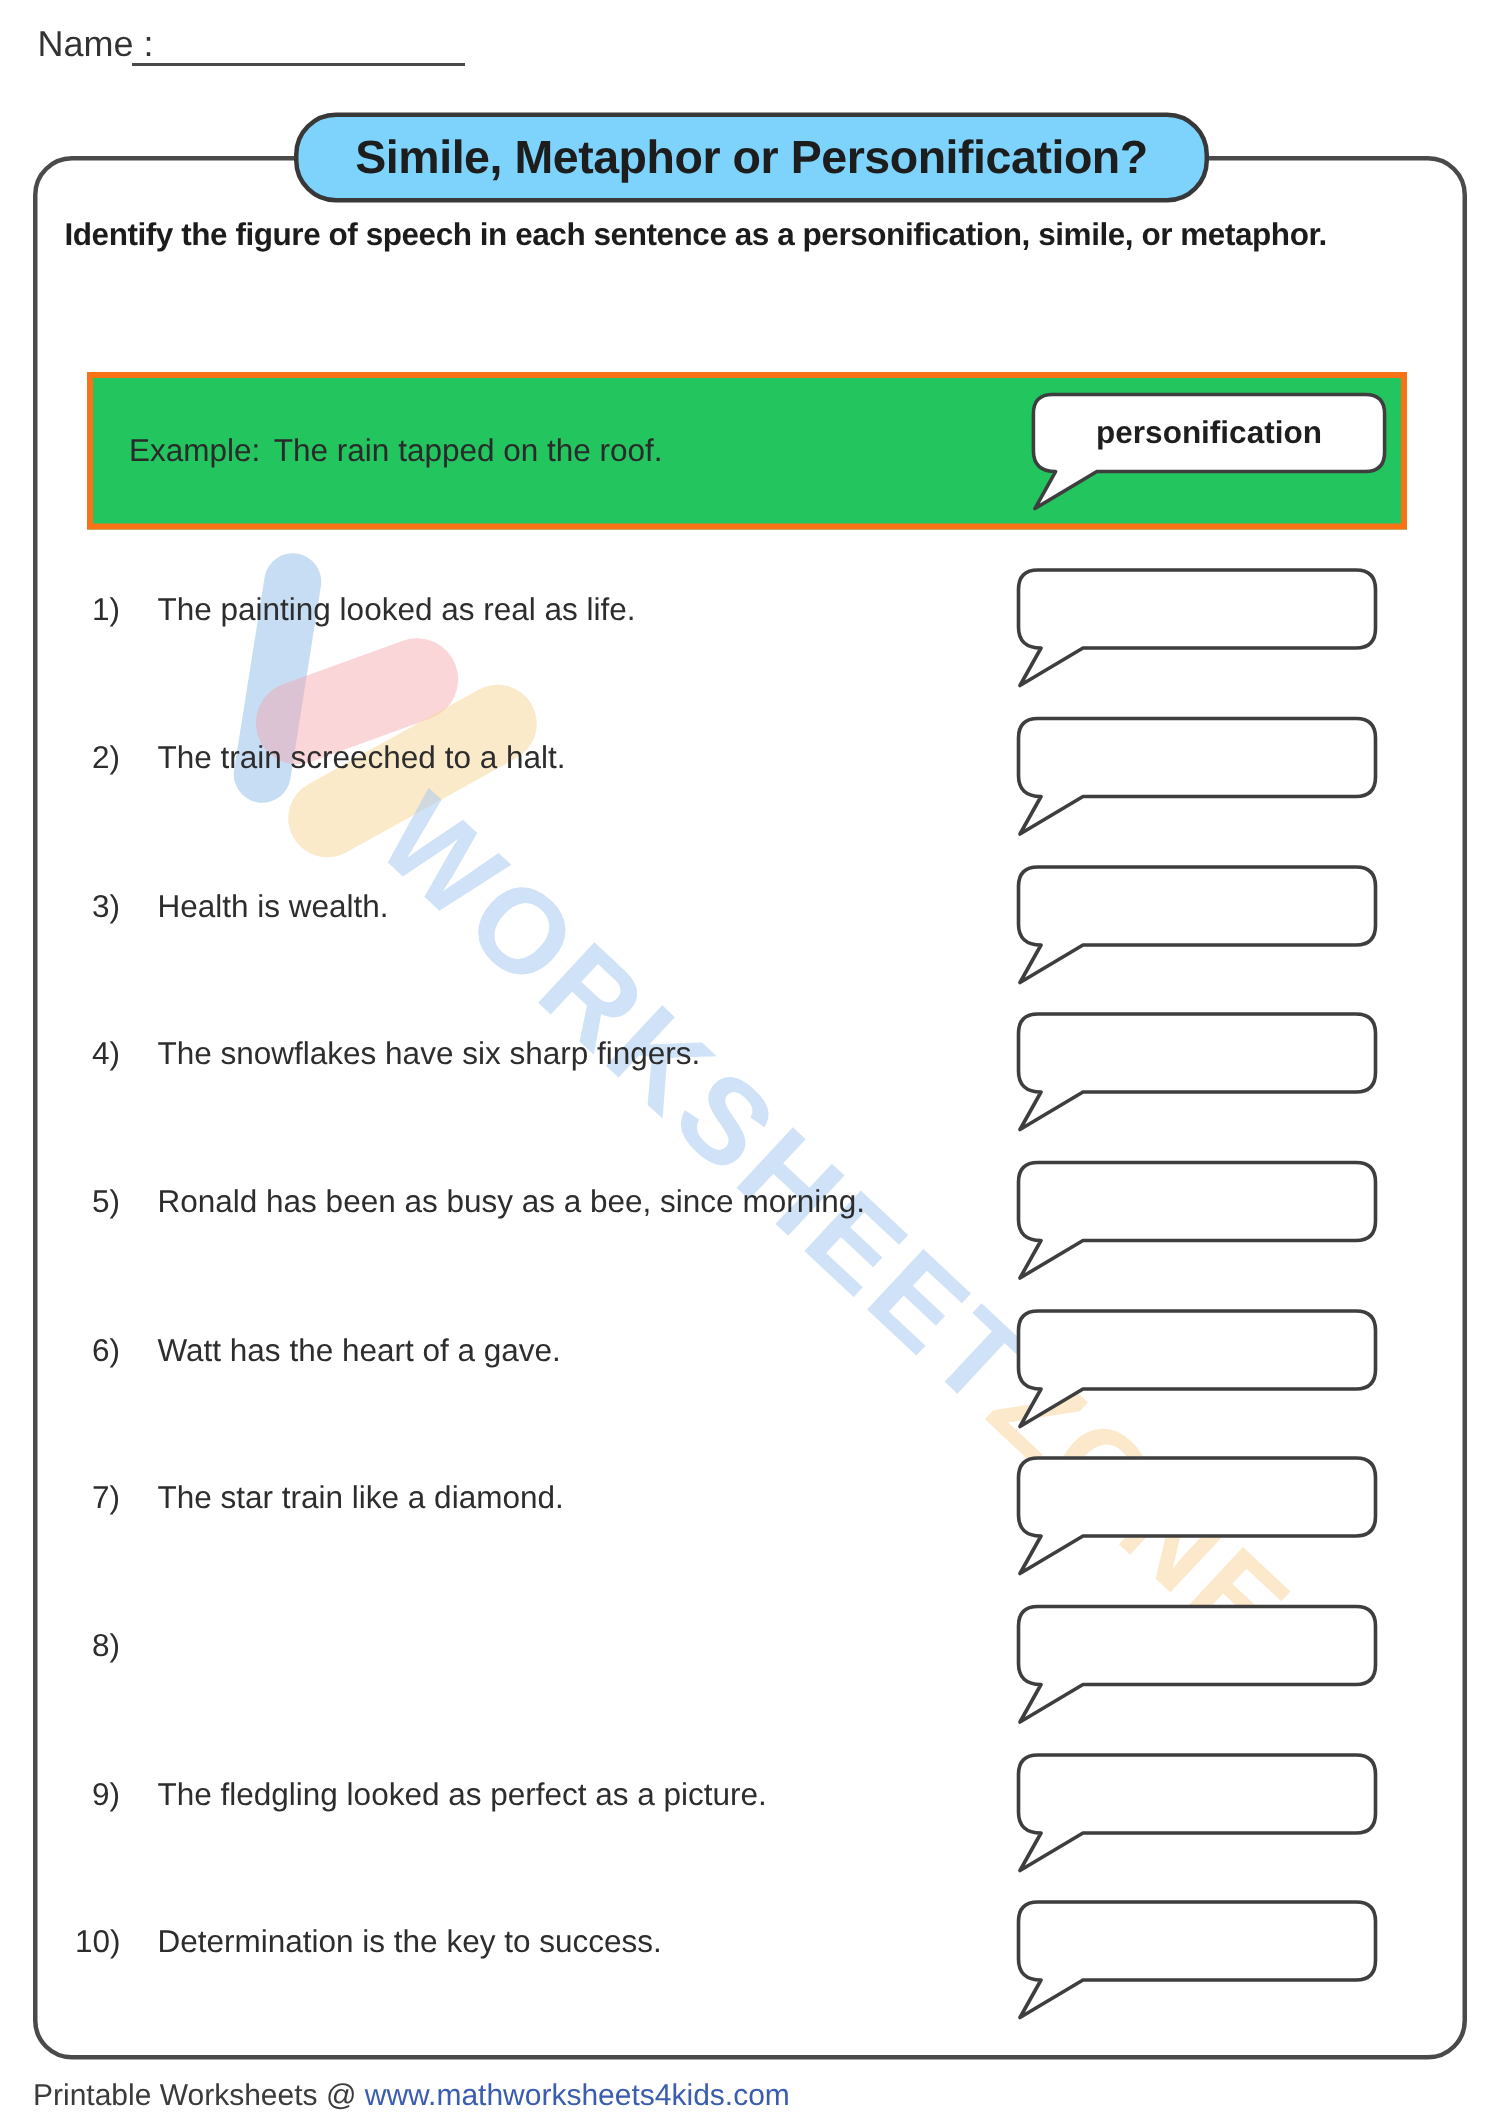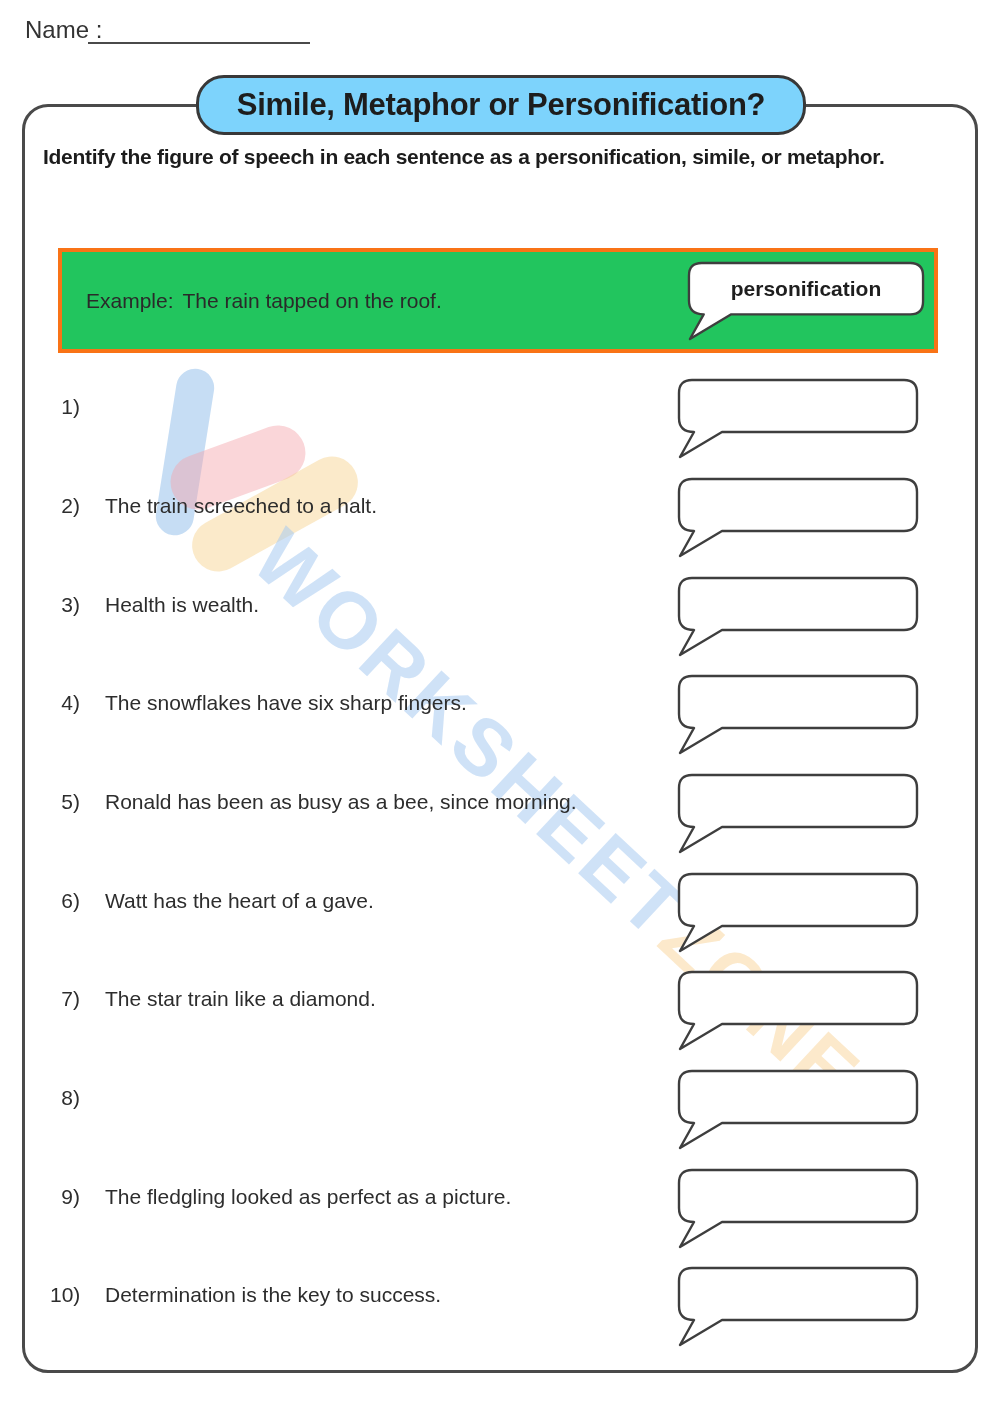--- a/index.html
+++ b/index.html
@@ -92,20 +92,21 @@
           <svg viewBox="0 0 244 82" preserveAspectRatio="none" xmlns="http://www.w3.org/2000/svg">
     <path d="M16 2 H228 Q241 2 241 15 V41 Q241 54 228 54 H46 L4 79 L18 54 Q3 54 3 40 V15 Q3 2 16 2 Z" fill="#ffffff" stroke="#3e3e3e" stroke-width="2.4" stroke-linejoin="round"></path>
   </svg>
         <div class="bubble-label">personification</div>
       </div>
     </div>
 
     <div id="questions-list">
         <div class="qrow" style="top: 378px;">
           <span class="qnum">1)</span>
+          <span class="qtext">The painting looked as real as life.</span>
           <div class="bubble answer-bubble">
             <svg viewBox="0 0 244 82" preserveAspectRatio="none" xmlns="http://www.w3.org/2000/svg">
     <path d="M16 2 H228 Q241 2 241 15 V41 Q241 54 228 54 H46 L4 79 L18 54 Q3 54 3 40 V15 Q3 2 16 2 Z" fill="#ffffff" stroke="#3e3e3e" stroke-width="2.4" stroke-linejoin="round"></path>
   </svg>
           </div>
         </div>
         <div class="qrow" style="top: 477px;">
           <span class="qnum">2)</span>
           <span class="qtext">The train screeched to a halt.</span>
           <div class="bubble answer-bubble">
@@ -180,15 +181,18 @@
           <span class="qnum">10)</span>
           <span class="qtext">Determination is the key to success.</span>
           <div class="bubble answer-bubble">
             <svg viewBox="0 0 244 82" preserveAspectRatio="none" xmlns="http://www.w3.org/2000/svg">
     <path d="M16 2 H228 Q241 2 241 15 V41 Q241 54 228 54 H46 L4 79 L18 54 Q3 54 3 40 V15 Q3 2 16 2 Z" fill="#ffffff" stroke="#3e3e3e" stroke-width="2.4" stroke-linejoin="round"></path>
   </svg>
           </div>
         </div>
       </div>
 
+    <div class="footer">
+      <span>Printable Worksheets @ </span><a href="#" id="footer-link" style="color: rgb(58, 93, 176);">www.mathworksheets4kids.com</a>
+    </div>
 
   </div>
 </div>
 
 </body></html>

